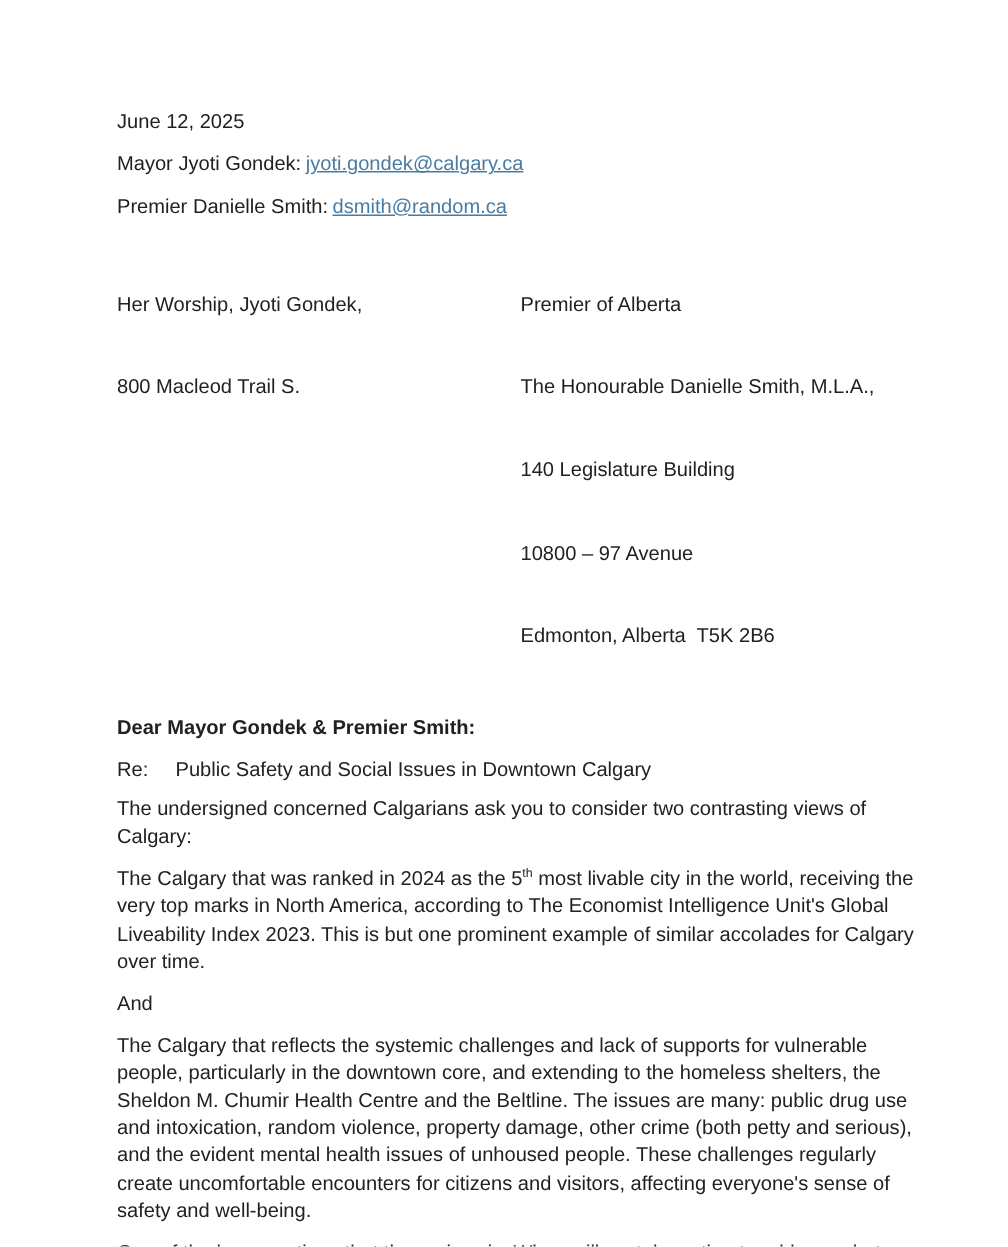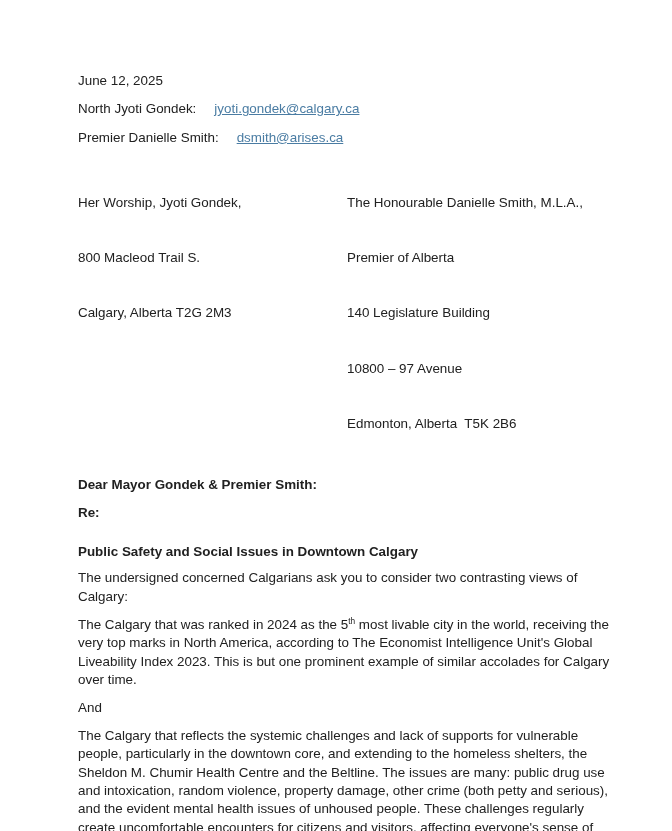--- a/index.html
+++ b/index.html
@@ -25,66 +25,64 @@
     width: 534px;
     font-size: 13.4px;
     line-height: 18.4px;
   }
   p { margin: 0 0 9.5px 0; }
   .line { margin: 0 0 10px 0; }
   .email-link {
     color: #4a7ca3;
     text-decoration: underline;
     cursor: pointer;
-    margin-left: 18px;
+    margin-left: 3px;
   }
   .addresses {
     display: flex;
     margin: 0 0 6px 0;
   }
   .addr-col { white-space: pre-wrap; }
   .addr-left { width: 269px; flex: 0 0 269px; }
   .addr-line { margin: 0; }
   .salutation { margin: 0 0 9px 0; font-weight: bold; }
   .subject {
     display: flex;
-    font-weight: bold;
+    font-weight: normal;
     margin: 0 0 8.5px 0;
-    flex-direction: column;
   }
   .subject .re { width: 39px; flex: 0 0 39px; }
   .underlined-heading { }
   .underline { text-decoration: underline; }
   sup {
     font-size: 0.62em;
     line-height: 0;
     vertical-align: super;
   }
 </style>
 </head>
 <body>
 
 <div class="page">
   <div class="content">
 
     <p class="line">June 12, 2025</p>
 
-    <p class="line"><span>North Jyoti Gondek:</span><a class="email-link">jyoti.gondek@calgary.ca</a></p>
+    <p class="line"><span>Mayor Jyoti Gondek:</span><a class="email-link">jyoti.gondek@calgary.ca</a></p>
 
-    <p class="line"><span>Premier Danielle Smith:</span><a class="email-link">dsmith@arises.ca</a></p>
+    <p class="line"><span>Premier Danielle Smith:</span><a class="email-link">dsmith@random.ca</a></p>
 
     <div class="addresses">
       <div class="addr-col addr-left">
         <div class="addr-line">Her Worship, Jyoti Gondek,</div>
         <div class="addr-line">800 Macleod Trail S.</div>
-        <div class="addr-line">Calgary, Alberta T2G 2M3</div>
       </div>
       <div class="addr-col">
+        <div class="addr-line">Premier of Alberta</div>
         <div class="addr-line">The Honourable Danielle Smith, M.L.A.,</div>
-        <div class="addr-line">Premier of Alberta</div>
         <div class="addr-line">140 Legislature Building</div>
         <div class="addr-line">10800 – 97 Avenue</div>
         <div class="addr-line">Edmonton, Alberta  T5K 2B6</div>
       </div>
     </div>
 
     <p class="salutation">Dear Mayor Gondek &amp; Premier Smith:</p>
 
     <p class="subject">
       <span class="re">Re:</span>

